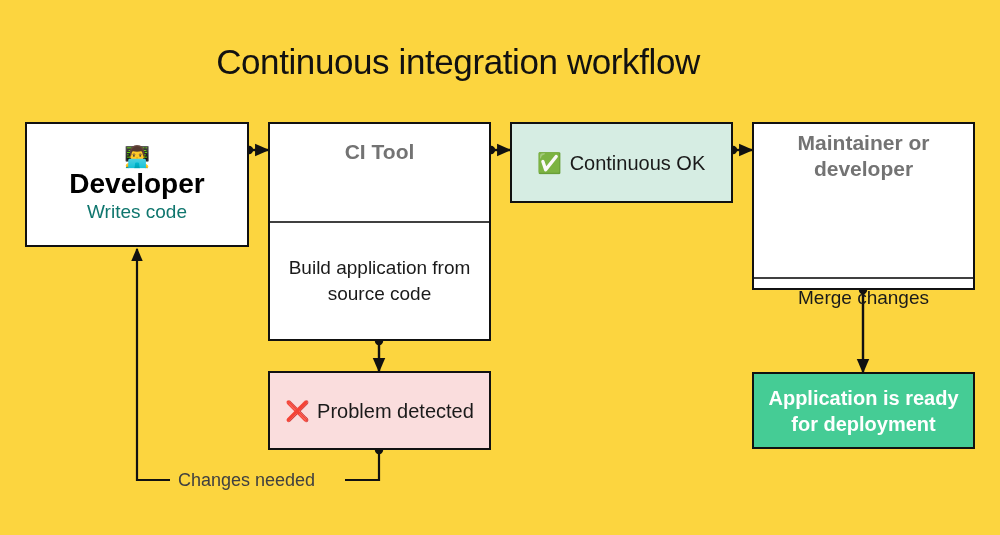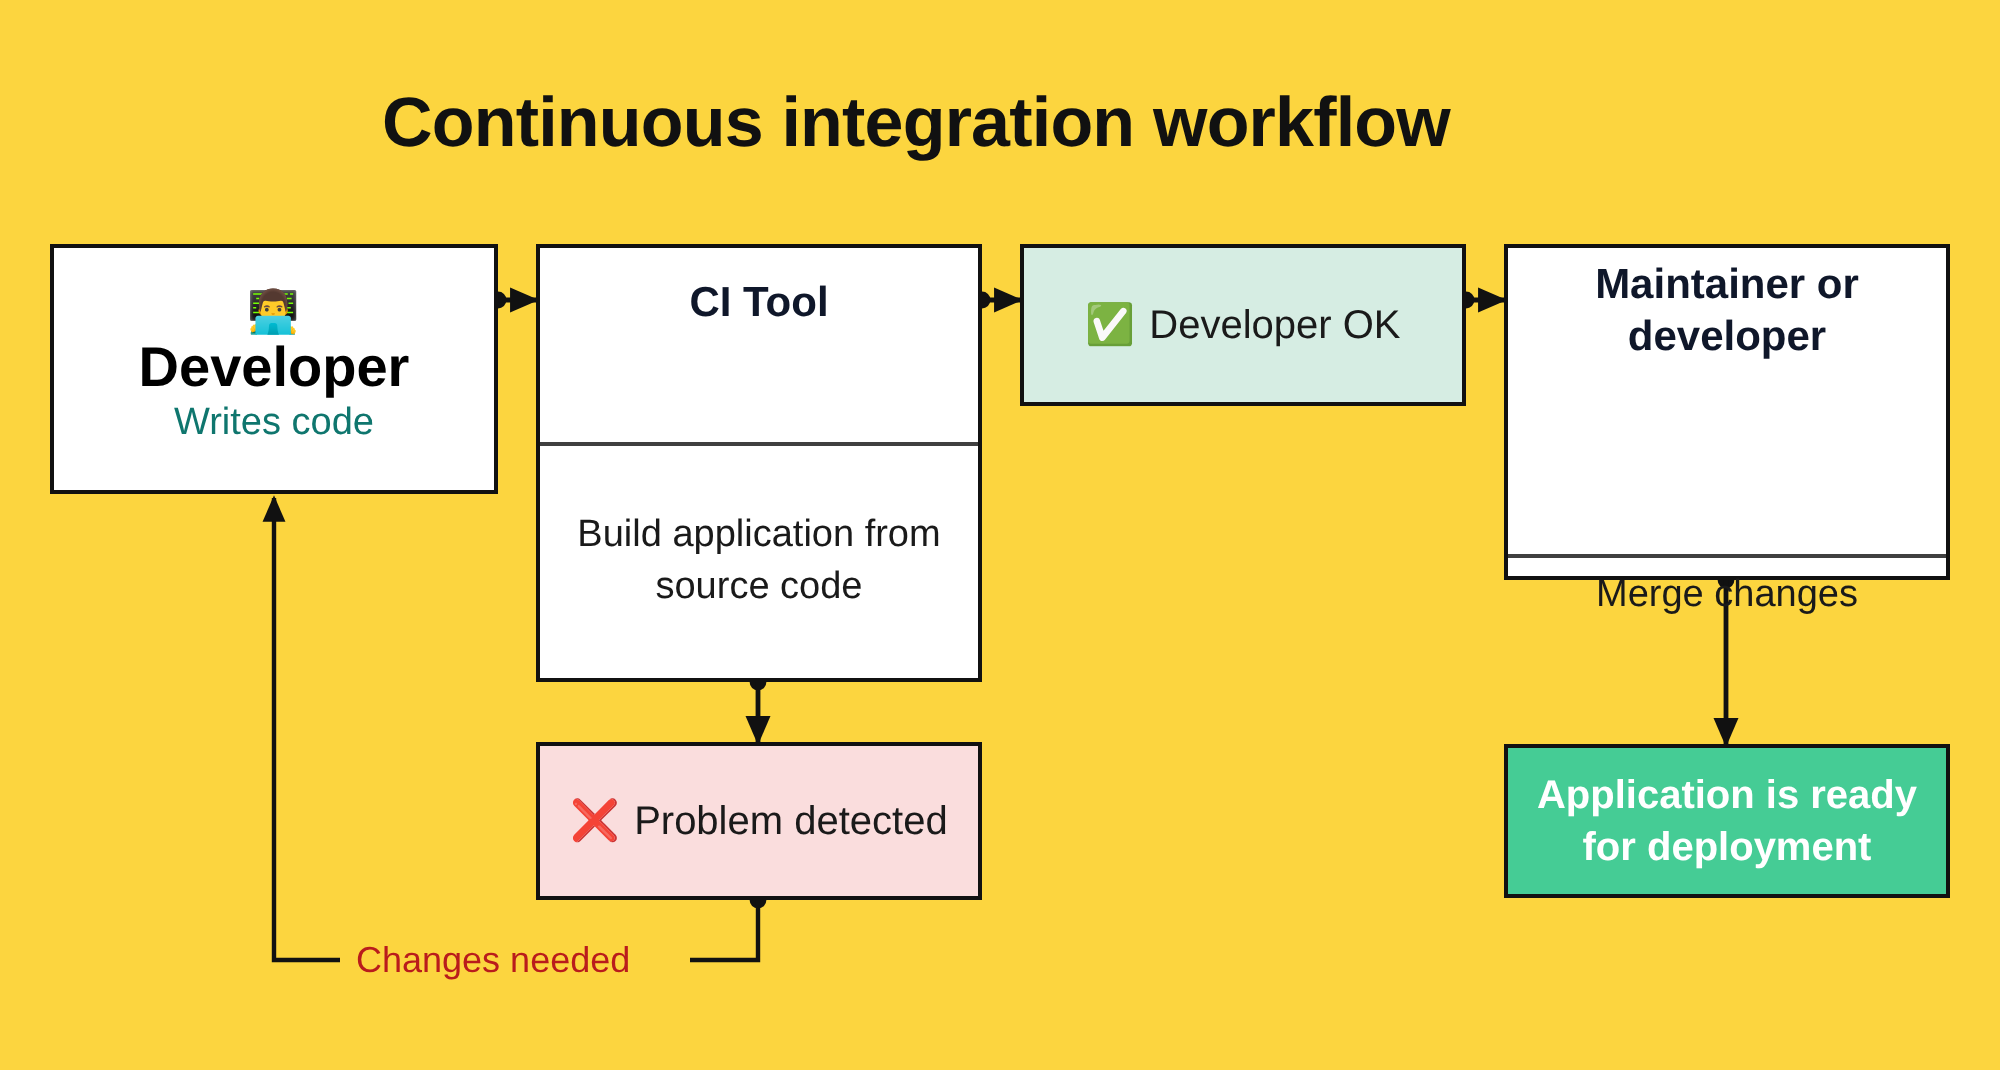--- a/index.html
+++ b/index.html
@@ -12,21 +12,21 @@
     position:relative;
   }
   #canvas{position:absolute;left:0;top:0;width:1000px;height:535px;}
 
   
   .title{
     position:absolute;
     left:0;top:40px;width:916px;
     text-align:center;
     font-size:35px;
-    font-weight:bold;
+    font-weight:normal;
     letter-spacing:-0.4px;
     color:#111111;
     line-height:44px;
   }
 
   
   .node{
     position:absolute;
     box-sizing:border-box;
     border:2px solid #111111;
@@ -39,21 +39,21 @@
     display:flex;
     align-items:center;
     justify-content:center;
     text-align:center;
     padding:6px 10px;
     line-height:26px;
     font-size:19px;
     color:#1a1a1a;
   }
   .cell + .cell{border-top:2px solid #404040;margin-top:41px;}
-  .cell.head{font-weight:bold;font-size:21px;color:#0f172a;}
+  .cell.head{font-weight:bold;font-size:21px;color:#737373;}
   .cell.grow{flex:1;}
 
   
   .dev-inner{
     display:flex;flex-direction:column;align-items:center;justify-content:center;
     width:100%;
   }
   .dev-emoji{font-size:21px;line-height:24px;}
   .dev-title{font-size:28px;font-weight:bold;line-height:30px;color:#000000;}
   .dev-sub{font-size:19px;line-height:26px;color:#0f766e;}
@@ -68,21 +68,21 @@
     display:flex;align-items:center;justify-content:center;gap:7px;
     font-size:20px;line-height:26px;
   }
   .status-emoji{font-size:20px;line-height:20px;}
 
   
   .edge-label{
     position:absolute;
     font-size:18px;
     line-height:22px;
-    color:#b91c1c;
+    color:#404040;
     white-space:nowrap;
   }
 
   svg.wires{position:absolute;left:0;top:0;width:1000px;height:535px;pointer-events:none;}
 </style>
 </head>
 <body>
 
 <div id="canvas">
 
@@ -139,21 +139,21 @@
 
   <div class="node" style="left:268px;top:122px;width:223px;height:219px;">
     <div class="cell head" style="height:56px;">CI Tool</div>
     <div class="cell grow">Build application from source code</div>
   </div>
 
   <div class="node mint" style="left:510px;top:122px;width:223px;height:81px;">
     <div class="cell grow">
       <span class="status-line">
         <span class="status-emoji">✅</span>
-        <span>Developer OK</span>
+        <span>Continuous OK</span>
       </span>
     </div>
   </div>
 
   <div class="node" style="left:752px;top:122px;width:223px;height:168px;gap:48px;">
     <div class="cell head grow">Maintainer or developer</div>
     <div class="cell grow">Merge changes</div>
   </div>
 
   <div class="node pink" style="left:268px;top:371px;width:223px;height:79px;">

